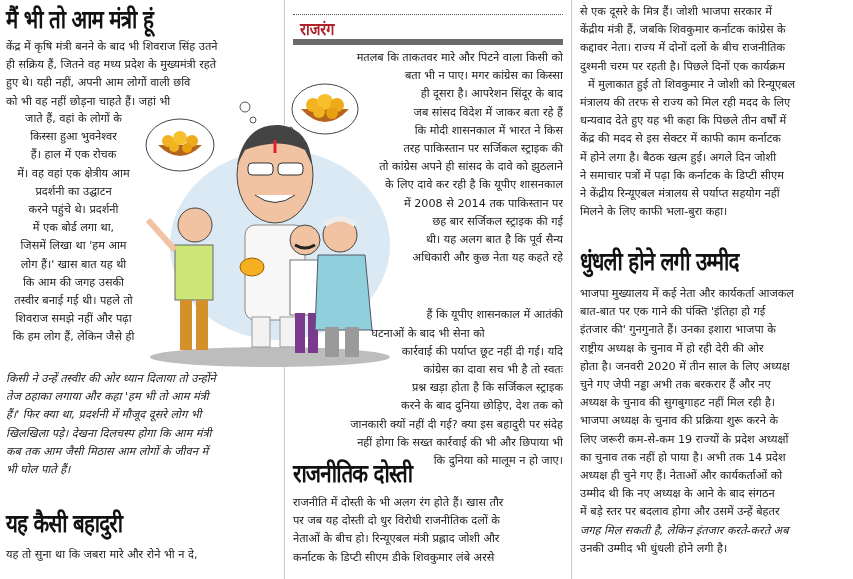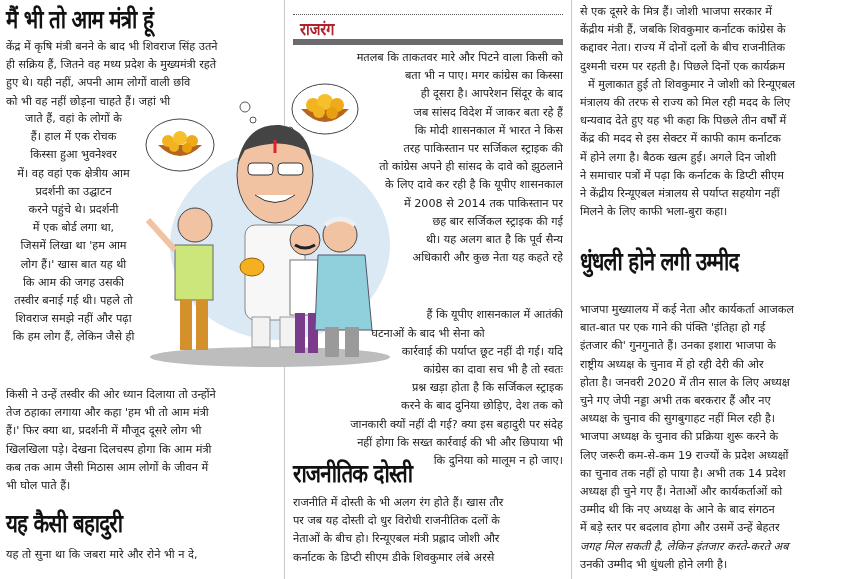--- a/index.html
+++ b/index.html
@@ -25,34 +25,34 @@
 
 <div class="t-abs head" style="left:6px; top:6px; font-size:25px;">मैं भी तो आम मंत्री हूं</div>
 <div class="t-abs body" id="p1full" style="left:6px; top:38px; width:268px;">
     <div style="white-space: nowrap; overflow: hidden;">केंद्र में कृषि मंत्री बनने के बाद भी शिवराज सिंह उतने</div>
     <div style="white-space: nowrap; overflow: hidden;">ही सक्रिय हैं, जितने वह मध्य प्रदेश के मुख्यमंत्री रहते</div>
     <div style="white-space: nowrap; overflow: hidden;">हुए थे। यही नहीं, अपनी आम लोगों वाली छवि</div>
     <div style="white-space: nowrap; overflow: hidden;">को भी वह नहीं छोड़ना चाहते हैं।   जहां   भी</div>
   </div>
 <div class="t-abs body" id="p1narrow" style="left:6px; top:110px; width:135px; text-align:center;">
     <div style="white-space: nowrap; overflow: hidden;">जाते हैं, वहां के लोगों के</div>
+    <div style="white-space: nowrap; overflow: hidden;">किस्सा हुआ भुवनेश्वर</div>
     <div style="white-space: nowrap; overflow: hidden;">हैं। हाल में एक रोचक</div>
-    <div style="white-space: nowrap; overflow: hidden;">किस्सा हुआ भुवनेश्वर</div>
     <div style="white-space: nowrap; overflow: hidden;">में। वह वहां एक क्षेत्रीय आम</div>
     <div style="white-space: nowrap; overflow: hidden;">प्रदर्शनी का उद्घाटन</div>
     <div style="white-space: nowrap; overflow: hidden;">करने पहुंचे थे। प्रदर्शनी</div>
     <div style="white-space: nowrap; overflow: hidden;">में एक बोर्ड लगा था,</div>
     <div style="white-space: nowrap; overflow: hidden;">जिसमें लिखा था 'हम आम</div>
     <div style="white-space: nowrap; overflow: hidden;">लोग हैं।' खास बात यह थी</div>
     <div style="white-space: nowrap; overflow: hidden;">कि आम की जगह उसकी</div>
     <div style="white-space: nowrap; overflow: hidden;">तस्वीर बनाई गई थी। पहले तो</div>
     <div style="white-space: nowrap; overflow: hidden;">शिवराज समझे नहीं और पढ़ा</div>
     <div style="white-space: nowrap; overflow: hidden;">कि हम लोग हैं, लेकिन जैसे ही</div>
   </div>
-<div class="t-abs body" id="p1rest" style="left:6px; top:386px; width:268px;">
+<div class="t-abs body" id="p1rest" style="left:6px; top:370px; width:268px;font-style:italic;">
     <div style="white-space: nowrap; overflow: hidden;">किसी ने उन्हें तस्वीर की ओर ध्यान दिलाया तो उन्होंने</div>
     <div style="white-space: nowrap; overflow: hidden;">तेज ठहाका लगाया और कहा 'हम भी तो आम मंत्री</div>
     <div style="white-space: nowrap; overflow: hidden;">हैं।' फिर क्या था, प्रदर्शनी में मौजूद दूसरे लोग भी</div>
     <div style="white-space: nowrap; overflow: hidden;">खिलखिला पड़े। देखना दिलचस्प होगा कि आम मंत्री</div>
     <div style="white-space: nowrap; overflow: hidden;">कब तक आम जैसी मिठास आम लोगों के जीवन में</div>
     <div style="white-space: nowrap; overflow: hidden;">भी घोल पाते हैं।</div>
   </div>
 <div class="t-abs head" style="left:6px; top:510px; font-size:25px;">यह कैसी बहादुरी</div>
 <div class="t-abs body" style="left:6px; top:546px; width:268px;">यह तो सुना था कि जबरा मारे और रोने भी न दे,</div>
 
@@ -99,21 +99,21 @@
     <div style="white-space: nowrap; overflow: hidden; margin-left: 8px;">में मुलाकात हुई तो शिवकुमार ने जोशी को रिन्यूएबल</div>
     <div style="white-space: nowrap; overflow: hidden;">मंत्रालय की तरफ से राज्य को मिल रही मदद के लिए</div>
     <div style="white-space: nowrap; overflow: hidden;">धन्यवाद देते हुए यह भी कहा कि पिछले तीन वर्षों में</div>
     <div style="white-space: nowrap; overflow: hidden;">केंद्र की मदद से इस सेक्टर में काफी काम कर्नाटक</div>
     <div style="white-space: nowrap; overflow: hidden;">में होने लगा है। बैठक खत्म हुई। अगले दिन जोशी</div>
     <div style="white-space: nowrap; overflow: hidden;">ने समाचार पत्रों में पढ़ा कि कर्नाटक के डिप्टी सीएम</div>
     <div style="white-space: nowrap; overflow: hidden;">ने केंद्रीय रिन्यूएबल मंत्रालय से पर्याप्त सहयोग नहीं</div>
     <div style="white-space: nowrap; overflow: hidden;">मिलने के लिए काफी भला-बुरा कहा।</div>
   </div>
 <div class="t-abs head" style="left:580px; top:248px; font-size:25px;">धुंधली होने लगी उम्मीद</div>
-<div class="t-abs body" id="p4" style="left:580px; top:301px; width:268px;">
+<div class="t-abs body" id="p4" style="left:580px; top:285px; width:268px;">
     <div style="white-space: nowrap; overflow: hidden;">भाजपा मुख्यालय में कई नेता और कार्यकर्ता आजकल</div>
     <div style="white-space: nowrap; overflow: hidden;">बात-बात पर एक गाने की पंक्ति 'इंतिहा हो गई</div>
     <div style="white-space: nowrap; overflow: hidden;">इंतजार की' गुनगुनाते हैं। उनका इशारा भाजपा के</div>
     <div style="white-space: nowrap; overflow: hidden;">राष्ट्रीय अध्यक्ष के चुनाव में हो रही देरी की ओर</div>
     <div style="white-space: nowrap; overflow: hidden;">होता है। जनवरी 2020 में तीन साल के लिए अध्यक्ष</div>
     <div style="white-space: nowrap; overflow: hidden;">चुने गए जेपी नड्डा अभी तक बरकरार हैं और नए</div>
     <div style="white-space: nowrap; overflow: hidden;">अध्यक्ष के चुनाव की सुगबुगाहट नहीं मिल रही है।</div>
     <div style="white-space: nowrap; overflow: hidden;">भाजपा अध्यक्ष के चुनाव की प्रक्रिया शुरू करने के</div>
     <div style="white-space: nowrap; overflow: hidden;">लिए जरूरी कम-से-कम 19 राज्यों के प्रदेश अध्यक्षों</div>
     <div style="white-space: nowrap; overflow: hidden;">का चुनाव तक नहीं हो पाया है। अभी तक 14 प्रदेश</div>

